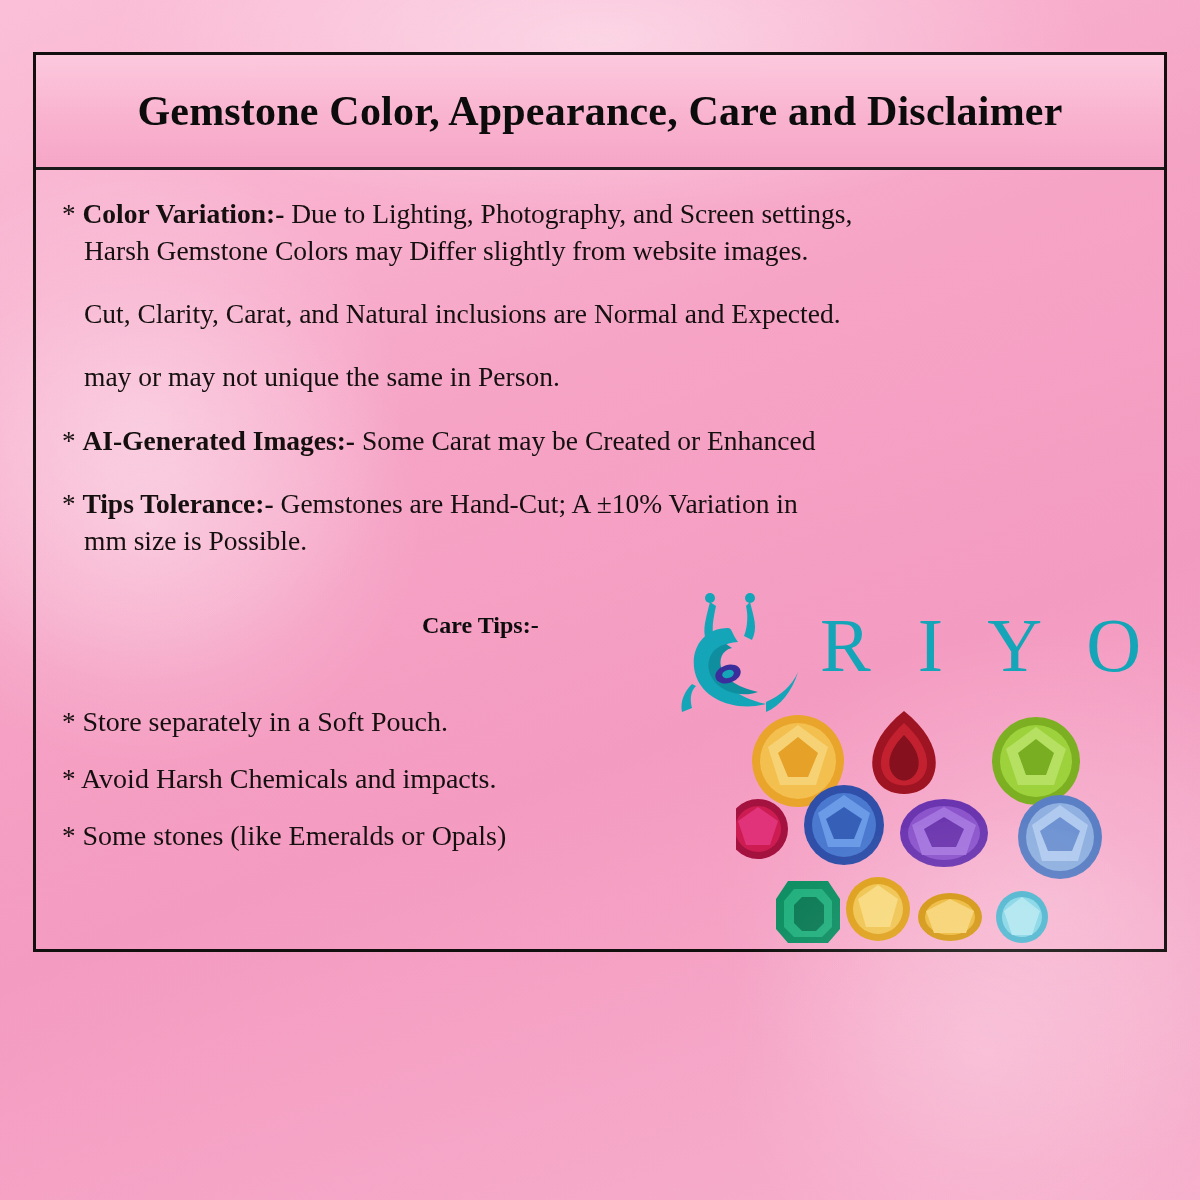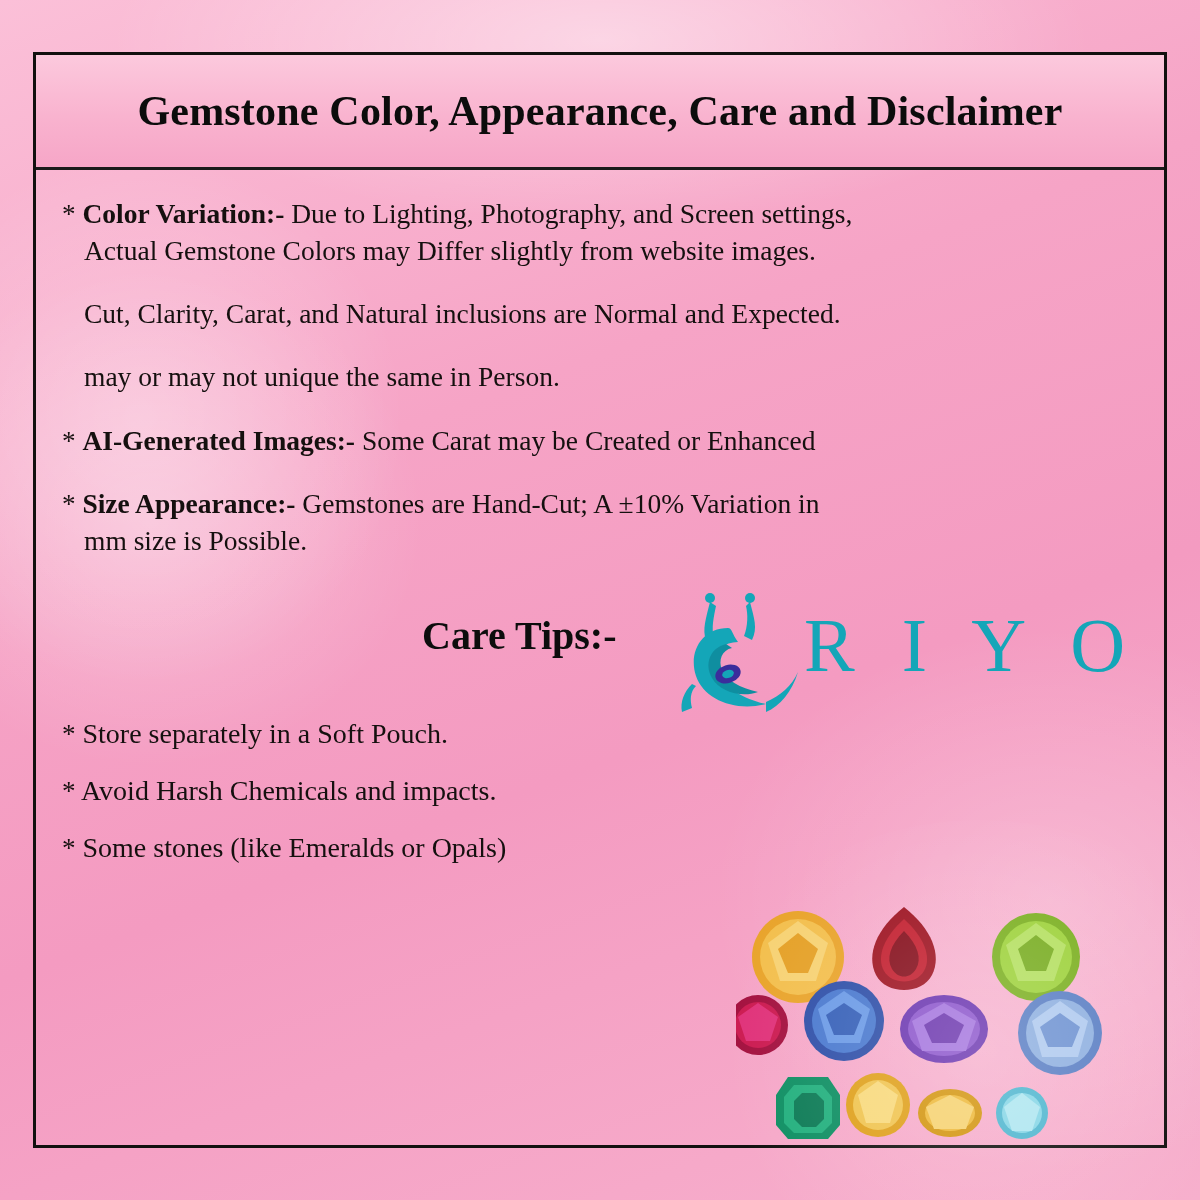--- a/index.html
+++ b/index.html
@@ -45,21 +45,21 @@
     border-radius: 50%;
     background: radial-gradient(circle at 50% 50%, rgba(255,255,255,0.20), rgba(255,255,255,0) 70%);
     pointer-events: none;
   }
 
   .card {
     position: absolute;
     left: 33px;
     top: 52px;
     width: 1134px;
-    height: 1096px;
+    height: 900px;
     border: 3px solid #12100f;
     box-sizing: border-box;
     background: transparent;
   }
 
   .title-bar {
     position: relative;
     height: 112px;
     border-bottom: 3px solid #1a1a1a;
     background: linear-gradient(180deg, #fcc9dd 0%, #f9b3cf 55%, #f6a6c7 100%);
@@ -100,49 +100,49 @@
 
   .care-row {
     position: relative;
     height: 104px;
     margin-top: 6px;
   }
   .care-tips {
     position: absolute;
     left: 360px;
     top: 26px;
-    font-size: 40px;
+    font-size: 24px;
     font-weight: bold;
     color: #0d0d0d;
   }
 
   .brand {
     position: absolute;
     left: 600px;
     top: 2px;
     width: 500px;
     height: 130px;
   }
   .brand-text {
     position: absolute;
-    left: 142px;
+    left: 158px;
     top: 14px;
     font-size: 76px;
     color: #14a6b8;
     letter-spacing: 14px;
     font-family: "Liberation Serif", serif;
   }
   .peacock {
     position: absolute;
     left: 0;
     top: 0;
   }
 
   .care-list {
-    margin-top: 26px;
+    margin-top: 14px;
     width: 700px;
   }
   .care-list .item {
     margin-bottom: 20px;
     font-size: 28px;
   }
 
   .gems {
     position: absolute;
     right: 8px;
@@ -161,42 +161,42 @@
       <div class="title">Gemstone Color, Appearance, Care and Disclaimer</div>
     </div>
 
     <div class="body">
 
       <div class="item">
         <div class="line1">
           <span class="star">*</span>
           <span class="lead">Color Variation:-</span><span> Due to Lighting, Photography, and Screen settings,</span>
         </div>
-        <div class="line2">Actual Gemstone Colors may Differ slightly from website images.</div>
+        <div class="line2">Harsh Gemstone Colors may Differ slightly from website images.</div>
       </div>
 
       <div class="item">
         <div class="line2">Cut, Clarity, Carat, and Natural inclusions are Normal and Expected.</div>
       </div>
 
       <div class="item">
         <div class="line2">may or may not unique the same in Person.</div>
       </div>
 
       <div class="item">
         <div class="line1">
           <span class="star">*</span>
           <span class="lead">AI-Generated Images:-</span><span> Some Carat may be Created or Enhanced</span>
         </div>
       </div>
 
       <div class="item">
         <div class="line1">
           <span class="star">*</span>
-          <span class="lead">Size Appearance:-</span><span> Gemstones are Hand-Cut; A ±10% Variation in</span>
+          <span class="lead">Tips Tolerance:-</span><span> Gemstones are Hand-Cut; A ±10% Variation in</span>
         </div>
         <div class="line2">mm size is Possible.</div>
       </div>
 
       <div class="care-row">
         <div class="care-tips">Care Tips:-</div>
 
         <div class="brand">
           <svg class="peacock" width="160" height="130" viewBox="0 0 160 130" aria-hidden="true">
             <g fill="#14a6b8">

